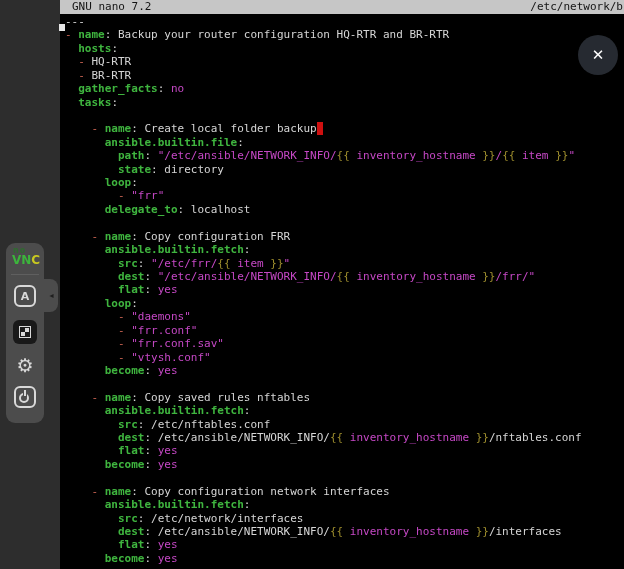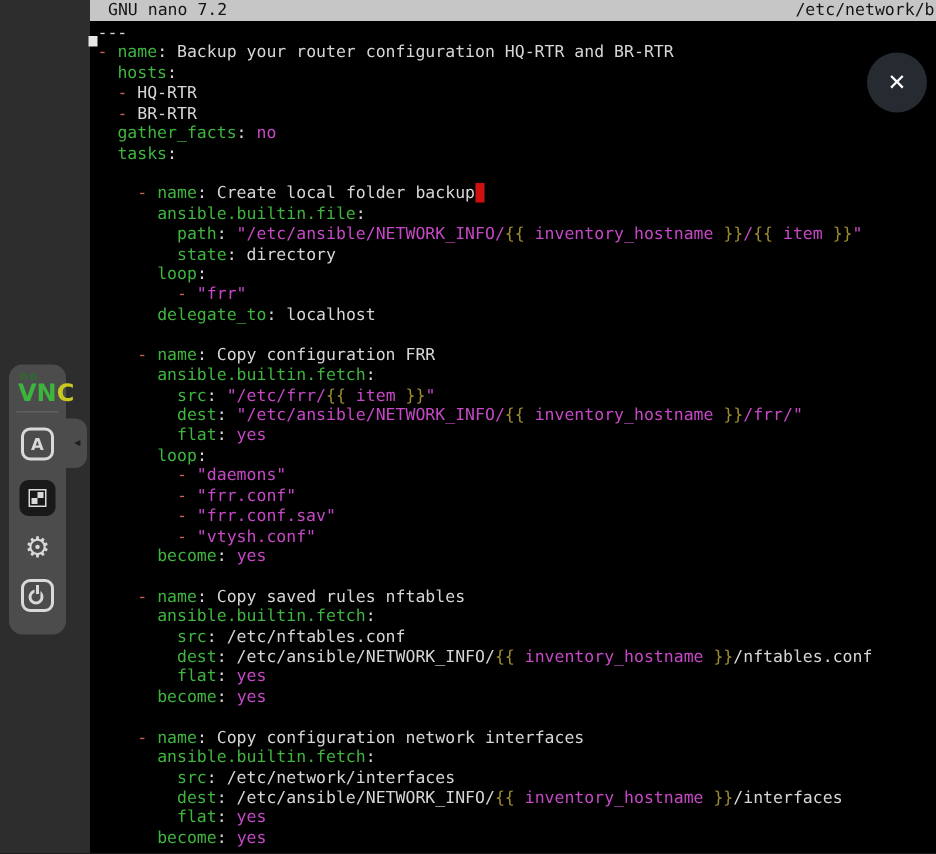--- a/index.html
+++ b/index.html
@@ -11,42 +11,42 @@
             background:var(--bg_terminal);}
   .titlebar{height:14px;background:var(--titlebar_bg);color:var(--titlebar_text);
             font:11px/14px "DejaVu Sans Mono",monospace;
             display:flex;justify-content:space-between;align-items:center;
             padding:0 1px 0 12px;box-sizing:border-box;}
   .code{position:absolute;left:0;top:15px;right:0;bottom:0;
         font:11px/13.42px "DejaVu Sans Mono",monospace;
         padding-left:5px;white-space:pre;overflow:hidden;}
   .line{min-height:13.42px;white-space:pre;}
   .sp{color:var(--text_plain);}
-  .sk{color:var(--text_key);}
+  .sk{color:var(--text_key);font-weight:bold;}
   .ss{color:var(--text_string);}
   .sb{color:var(--text_brace);}
   .sd{color:var(--text_dash);}
   .scur{background:var(--cursor_red);color:var(--cursor_red);}
   .mouse-artifact{position:absolute;left:-1px;top:24px;width:6px;height:7px;
                   background:#e6e6e6;}
 
   
   .vnc-panel{position:absolute;left:6px;top:243px;width:38px;height:180px;
              background:var(--panel_bg);border-radius:9px;
              display:flex;flex-direction:column;align-items:center;z-index:2;}
   .panel-handle{position:absolute;left:40px;top:279px;width:18px;height:33px;
                 background:var(--panel_bg);border-radius:0 8px 8px 0;z-index:1;
                 display:flex;align-items:center;justify-content:flex-end;
                 padding-right:3px;box-sizing:border-box;border:0;cursor:pointer;}
   .handle-arrow{font-size:7px;color:#1e1e1e;line-height:1;}
   .logo{margin-top:4px;height:22px;text-align:left;line-height:1;
         font-family:"DejaVu Sans",sans-serif;font-weight:bold;width:26px;}
   .logo-no{display:block;font-size:8px;color:var(--logo_dark_green);
            letter-spacing:1px;margin-left:1px;}
-  .logo-vnc{display:block;font-size:16px;margin-top:-1px;}
+  .logo-vnc{display:block;font-size:12px;margin-top:-1px;}
   .lg{color:var(--logo_green);}
   .ly{color:var(--logo_yellow);}
   .divider{margin-top:5px;width:28px;height:1px;background:#5f5f5f;}
   .tb-btn{background:transparent;border:0;padding:0;cursor:pointer;
           display:flex;align-items:center;justify-content:center;}
   .tb-btn.outlined{margin-top:10px;width:22px;height:22px;border-radius:6px;
                    border:2px solid var(--icon_light);box-sizing:border-box;}
   .tb-btn.active{margin-top:13px;width:24px;height:24px;border-radius:6px;
                  background:var(--active_btn_bg);}
   .tb-btn.plain{margin-top:10px;width:22px;height:22px;}

